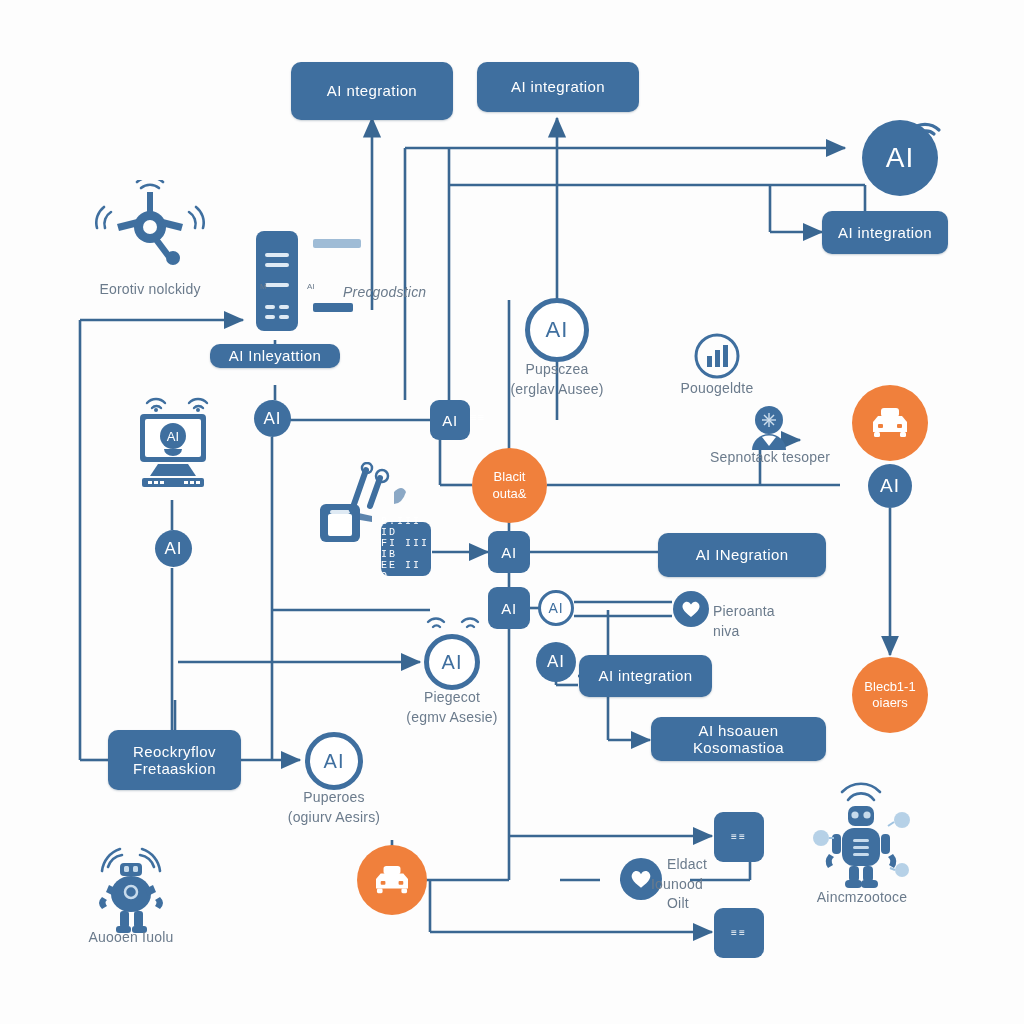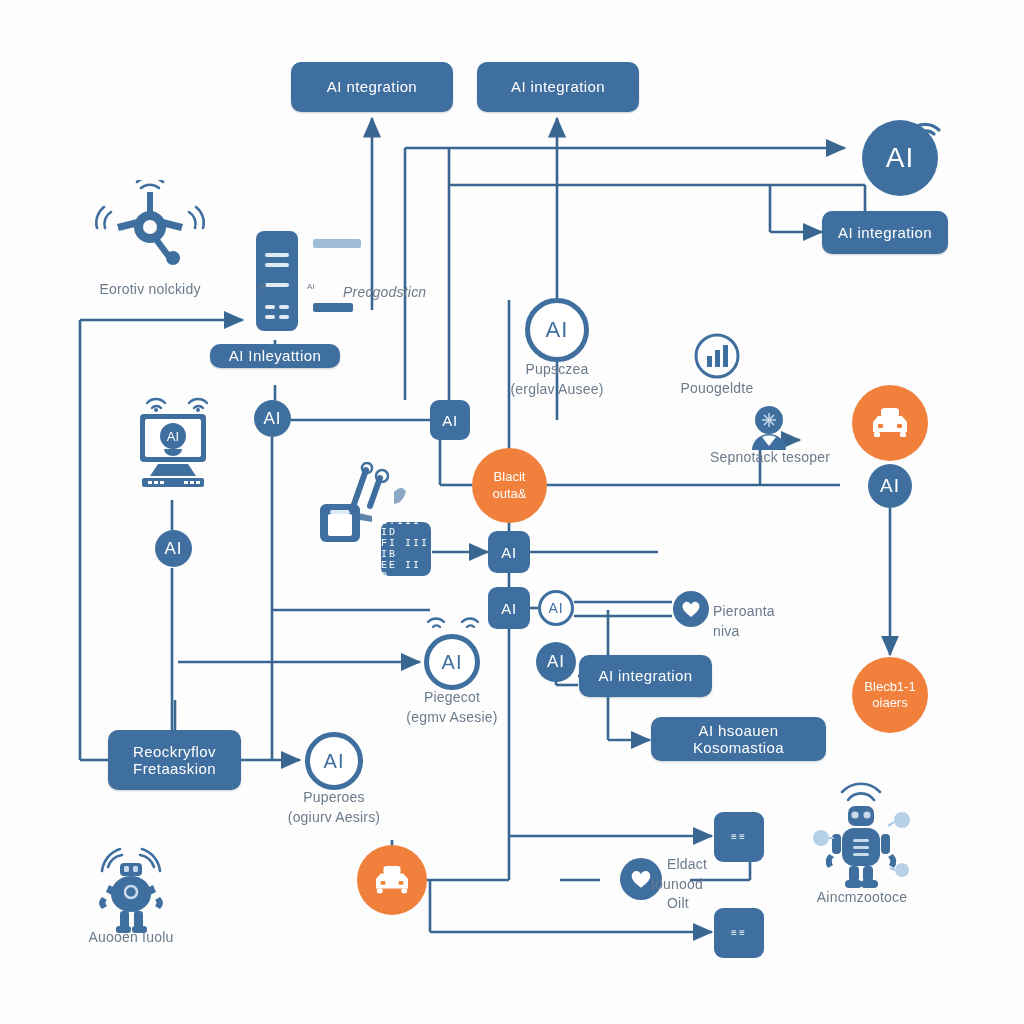--- a/index.html
+++ b/index.html
@@ -189,21 +189,21 @@
       <path d="M750,880 L690,880"></path>
       <path d="M636,880 L620,880"></path>
       <path d="M600,880 L560,880"></path>
       <path d="M430,932 L712,932" marker-end="url(#arrow)"></path>
       <path d="M430,932 L430,880"></path>
 
       <path d="M272,610 L272,760"></path>
     </g>
   </svg>
 
-  <div class="node pill" style="left:291px; top:62px; width:162px; height:50px;">
+  <div class="node pill" style="left:291px; top:62px; width:162px; height:58px;">
     <span>AI ntegration</span>
   </div>
 
   <div class="node pill" style="left:477px; top:62px; width:162px; height:50px;">
     <span>AI integration</span>
   </div>
 
   <div class="node pill" style="left:822px; top:211px; width:126px; height:43px;">
     <span>AI integration</span>
   </div>
@@ -403,20 +403,23 @@
   <div class="node chip" style="left:381px; top:522px; width:50px; height:54px; flex-direction:column; border-radius:8px;">
     <div class="chip lines" style="background:none; height:auto;">B.III ID</div>
     <div class="chip lines" style="background:none; height:auto;">FI III IB</div>
     <div class="chip lines" style="background:none; height:auto;">EE II O</div>
   </div>
 
   <div class="node chip" style="left:488px; top:531px; width:42px; height:42px;">
     <span>AI</span>
   </div>
 
+  <div class="node pill" style="left:658px; top:533px; width:168px; height:44px;">
+    <span>AI INegration</span>
+  </div>
 
   <div class="node chip" style="left:488px; top:587px; width:42px; height:42px;">
     <span>AI</span>
   </div>
 
   <div class="node circle-outline" style="left:538px; top:590px; width:36px; height:36px; font-size:14px; border-width:3px;">
     <span>AI</span>
   </div>
 
   <div class="node circle-filled" style="left:673px; top:591px; width:36px; height:36px;">

